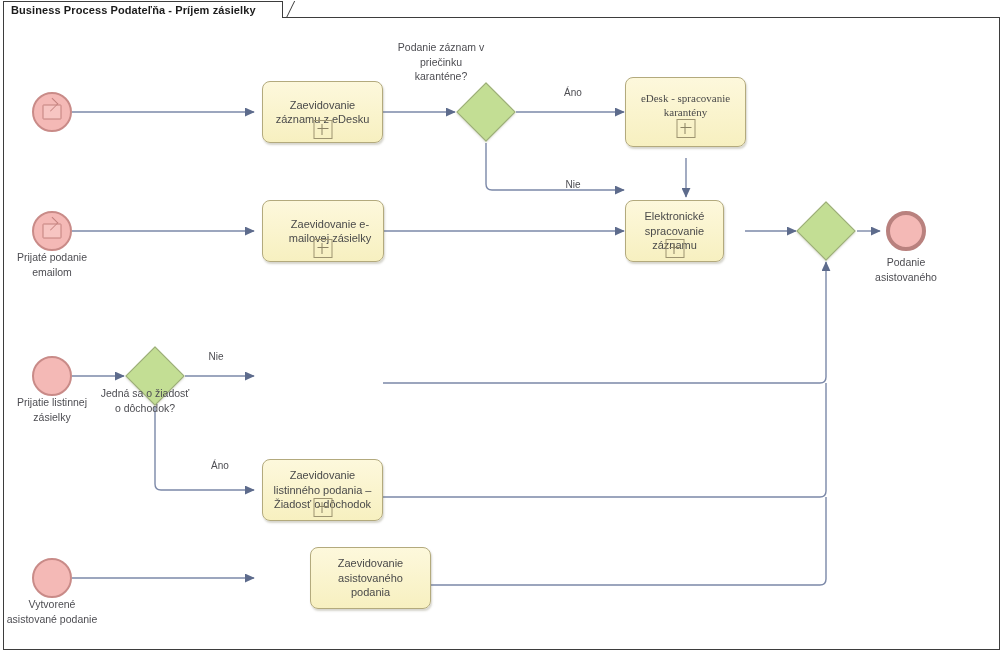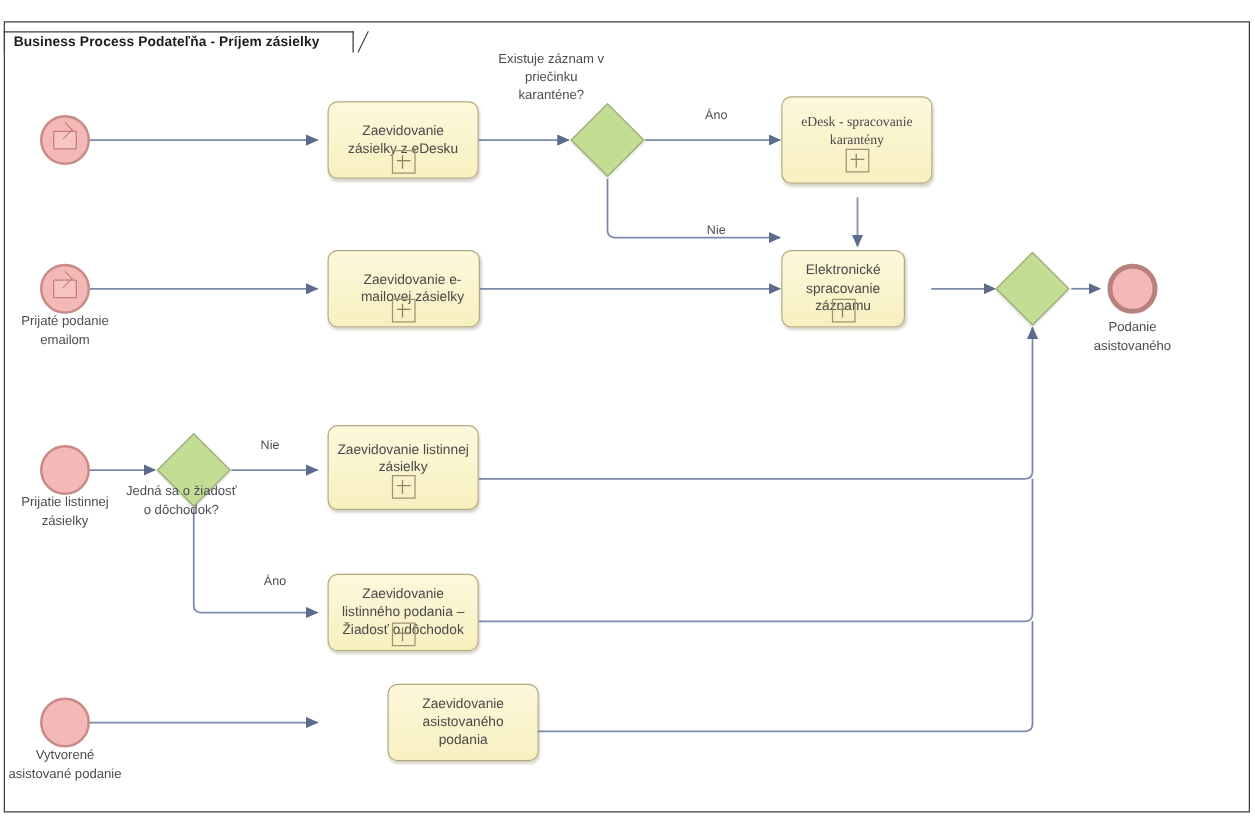--- a/index.html
+++ b/index.html
@@ -33,21 +33,20 @@
     border: 1px solid #3d3d3d;
     border-bottom: none;
     background: #ffffff;
     padding: 1px 26px 0 7px;
     font-size: 11px;
     font-weight: bold;
     color: #1b1b1b;
     letter-spacing: .1px;
     white-space: nowrap;
     line-height: 15px;
-    margin-top: 24px;
   }
   .title-tab::after {
     content: "";
     position: absolute;
     right: -9px; top: -1px;
     width: 0; height: 0;
     border-left: 1px solid #3d3d3d;
     transform: skewX(-26deg);
     height: 17px;
   }
@@ -214,33 +213,29 @@
   </div>
   <div class="cap" style="left:5px; top:250px; width:94px;">Prijaté podanie emailom</div>
 
   <div class="node event start" style="left:32px; top:356px; width:40px; height:40px;"></div>
   <div class="cap" style="left:5px; top:395px; width:94px;">Prijatie listinnej zásielky</div>
 
   <div class="node event start" style="left:32px; top:558px; width:40px; height:40px;"></div>
   <div class="cap" style="left:5px; top:597px; width:94px;">Vytvorené asistované podanie</div>
 
   <div class="node task" style="left:262px; top:81px; width:121px; height:62px;">
-    <span class="label">Zaevidovanie zásielky z eDesku</span>
+    <span class="label">Zaevidovanie záznamu z eDesku</span>
     <span class="subproc-marker marker-overlap"></span>
   </div>
 
   <div class="node task" style="left:262px; top:200px; width:122px; height:62px;padding-left:20px;">
     <span class="label">Zaevidovanie e-mailovej zásielky</span>
     <span class="subproc-marker marker-overlap"></span>
   </div>
 
-  <div class="node task" style="left:262px; top:340px; width:121px; height:68px;">
-    <span class="label" style="margin-bottom:14px;">Zaevidovanie listinnej zásielky</span>
-    <span class="subproc-marker"></span>
-  </div>
 
   <div class="node task" style="left:262px; top:459px; width:121px; height:62px;">
     <span class="label">Zaevidovanie listinného podania – Žiadosť o dôchodok</span>
     <span class="subproc-marker marker-overlap"></span>
   </div>
 
   <div class="node task" style="left:262px; top:547px; width:121px; height:62px;margin-left:48px;">
     <span class="label">Zaevidovanie asistovaného podania</span>
   </div>
 
@@ -248,21 +243,21 @@
     <span class="label" style="margin-bottom:14px;">eDesk - spracovanie karantény</span>
     <span class="subproc-marker"></span>
   </div>
 
   <div class="node task" style="left:625px; top:200px; width:99px; height:62px;">
     <span class="label">Elektronické spracovanie záznamu</span>
     <span class="subproc-marker marker-overlap"></span>
   </div>
 
   <div class="node gateway" style="left:465px; top:91px; width:42px; height:42px;"></div>
-  <div class="cap" style="left:396px; top:40px; width:90px;">Existuje záznam v priečinku karanténe?</div>
+  <div class="cap" style="left:396px; top:40px; width:90px;">Podanie záznam v priečinku karanténe?</div>
 
   <div class="node gateway" style="left:134px; top:355px; width:42px; height:42px;"></div>
   <div class="cap" style="left:100px; top:386px; width:90px;">Jedná sa o žiadosť o dôchodok?</div>
 
   <div class="node gateway" style="left:805px; top:210px; width:42px; height:42px;"></div>
 
   <div class="node event end" style="left:886px; top:211px; width:40px; height:40px;"></div>
   <div class="cap" style="left:859px; top:255px; width:94px;">Podanie asistovaného</div>
 
   <div class="flowlabel" style="left:548px; top:86px; width:50px;">Áno</div>

